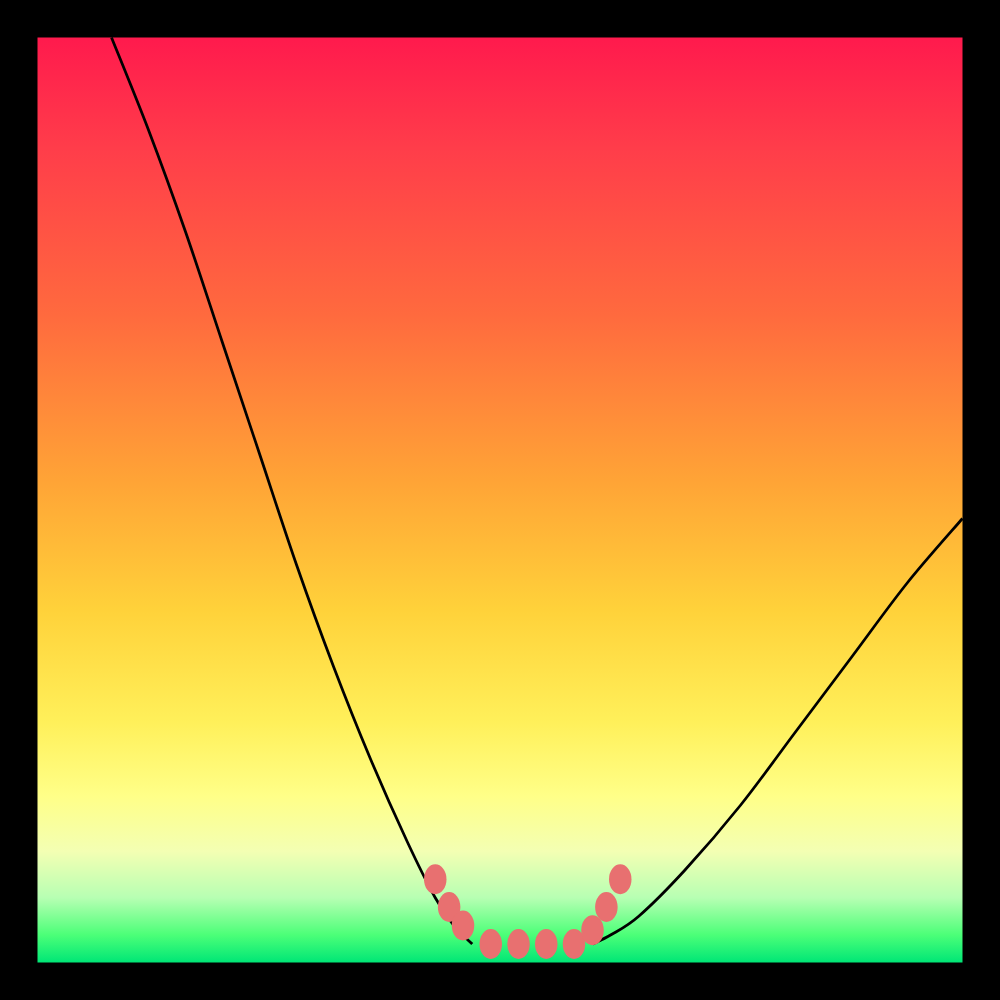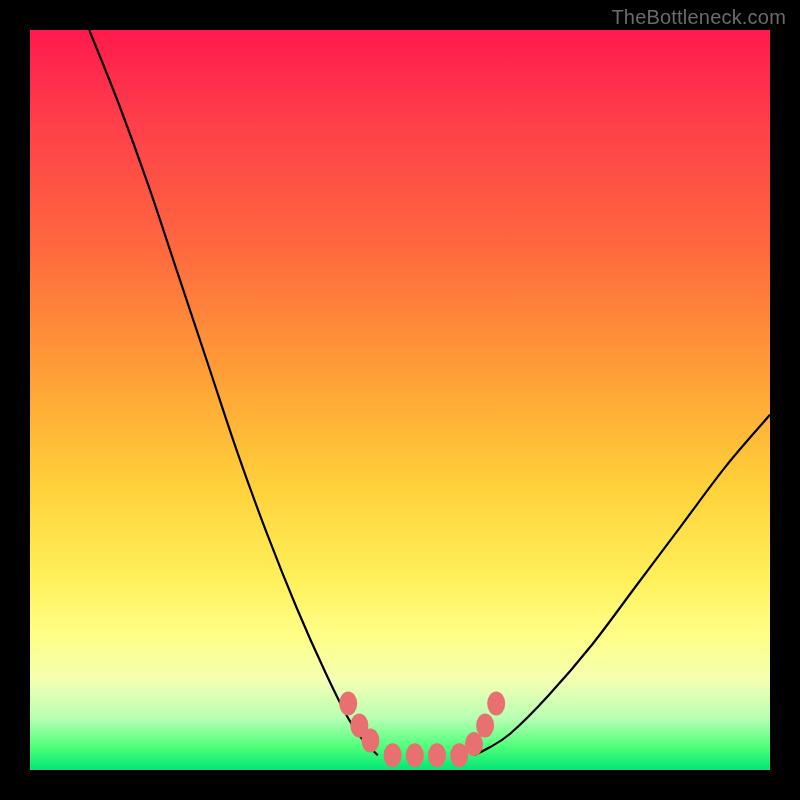--- a/index.html
+++ b/index.html
@@ -75,14 +75,13 @@
           <ellipse cx="362.59999999999997" cy="725.2" rx="9" ry="12" fill="#e87070"></ellipse>
           <ellipse cx="384.8" cy="725.2" rx="9" ry="12" fill="#e87070"></ellipse>
           <ellipse cx="407.00000000000006" cy="725.2" rx="9" ry="12" fill="#e87070"></ellipse>
           <ellipse cx="429.2" cy="725.2" rx="9" ry="12" fill="#e87070"></ellipse>
           <ellipse cx="444" cy="714.1" rx="9" ry="12" fill="#e87070"></ellipse>
           <ellipse cx="455.09999999999997" cy="695.6" rx="9" ry="12" fill="#e87070"></ellipse>
           <ellipse cx="466.2" cy="673.4" rx="9" ry="12" fill="#e87070"></ellipse>
         </g>
     </svg>
   </div>
-  <div class="watermark">TheBottleneck.com</div>
 </div>
 
 </body></html>

